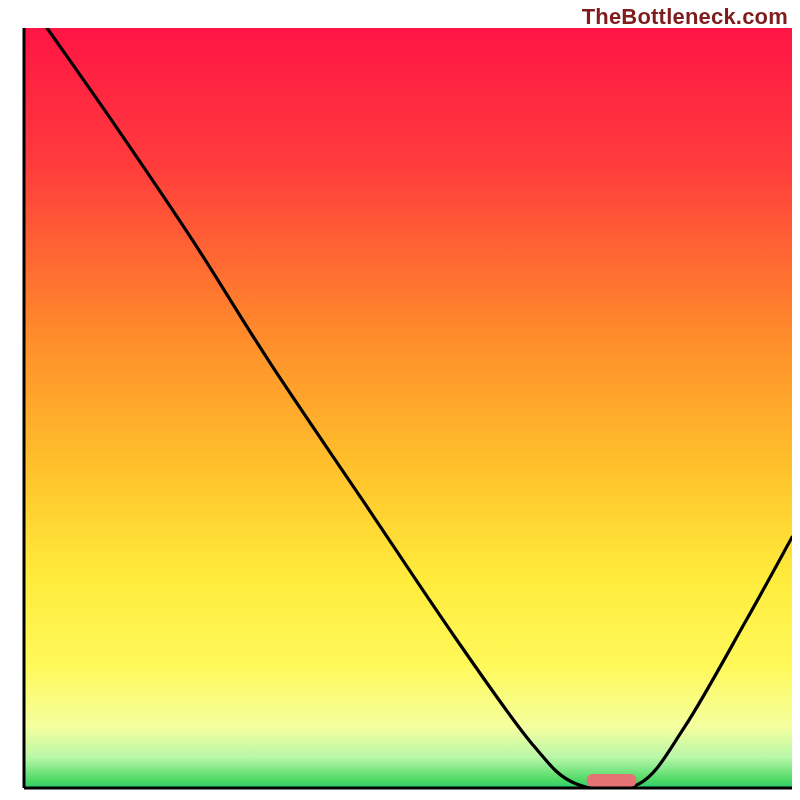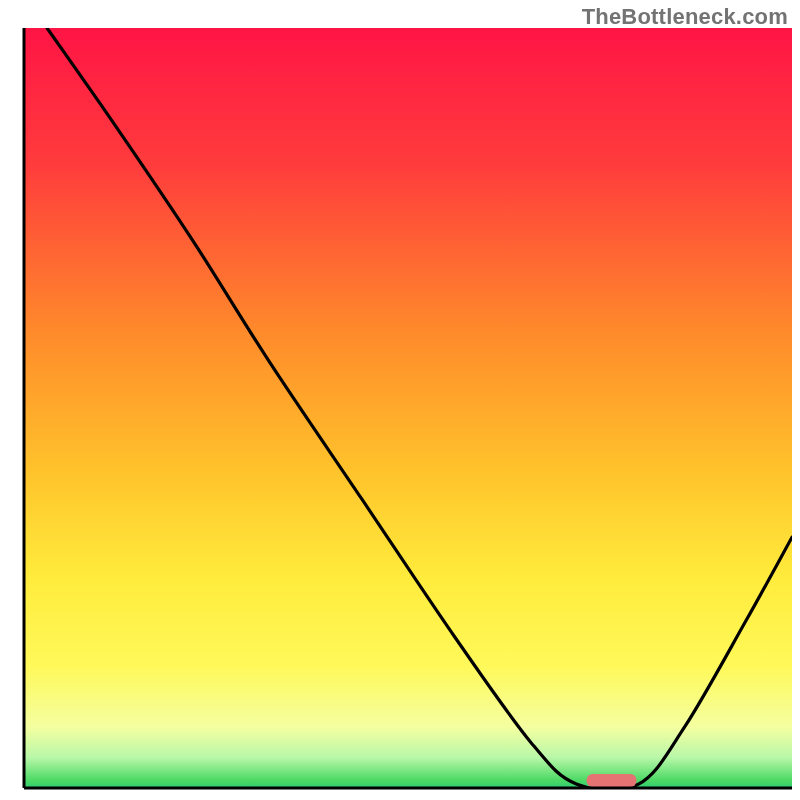--- a/index.html
+++ b/index.html
@@ -14,21 +14,21 @@
     position: relative;
     width: 800px;
     height: 800px;
   }
   .watermark {
     position: absolute;
     top: 4px;
     right: 12px;
     font-size: 22px;
     font-weight: 600;
-    color: #737373;
+    color: #7f1d1d;
     letter-spacing: 0.2px;
     z-index: 10;
   }
   svg {
     display: block;
   }
 </style>
 </head>
 <body>
 

